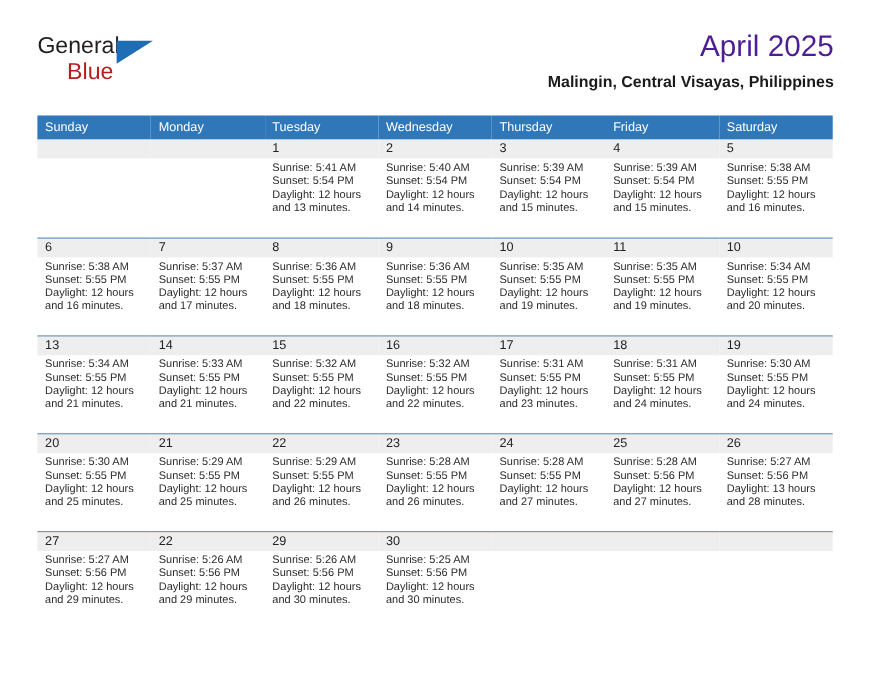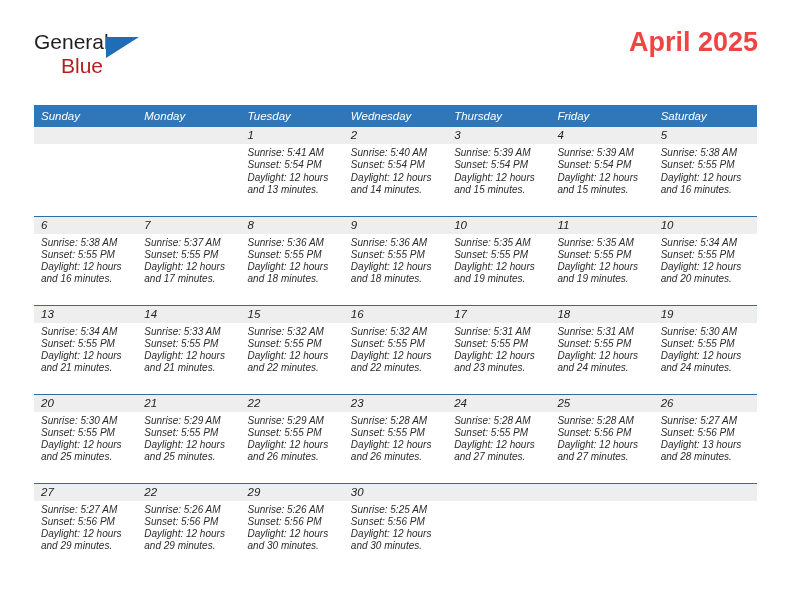--- a/index.html
+++ b/index.html
@@ -67,43 +67,42 @@
   }
 
   .title-block {
     position: absolute;
     right: 0;
     top: 0;
     text-align: right;
   }
   .cal-title {
     font-size: 27px;
-    color: #ef4444;
-    font-weight: bold;
+    color: #4c1d95;
+    font-weight: normal;
     line-height: 32px;
     white-space: nowrap;
   }
   .cal-subtitle {
     margin-top: 8px;
     font-size: 14.5px;
     color: #1b1b1b;
     font-weight: bold;
     line-height: 18px;
     white-space: nowrap;
   }
 
   
   .calendar {
     position: absolute;
     left: 34px;
     top: 105px;
     width: 723px;
     border-collapse: collapse;
     table-layout: fixed;
-    font-style: italic;
   }
 
   .calendar thead th {
     background: #3077b9;
     color: #ffffff;
     font-size: 11.5px;
     font-weight: normal;
     text-align: left;
     padding: 5px 0 5px 7px;
     height: 19px;
@@ -161,20 +160,21 @@
   <div class="top-bar">
 
     <div class="logo">
       <span class="logo-general">General</span>
       <span class="logo-triangle"></span>
       <span class="logo-blue">Blue</span>
     </div>
 
     <div class="title-block">
       <div class="cal-title">April 2025</div>
+      <div class="cal-subtitle">Malingin, Central Visayas, Philippines</div>
     </div>
 
   </div>
 
   <table class="calendar">
     <thead>
       <tr>
         <th>Sunday</th>
         <th>Monday</th>
         <th>Tuesday</th>

